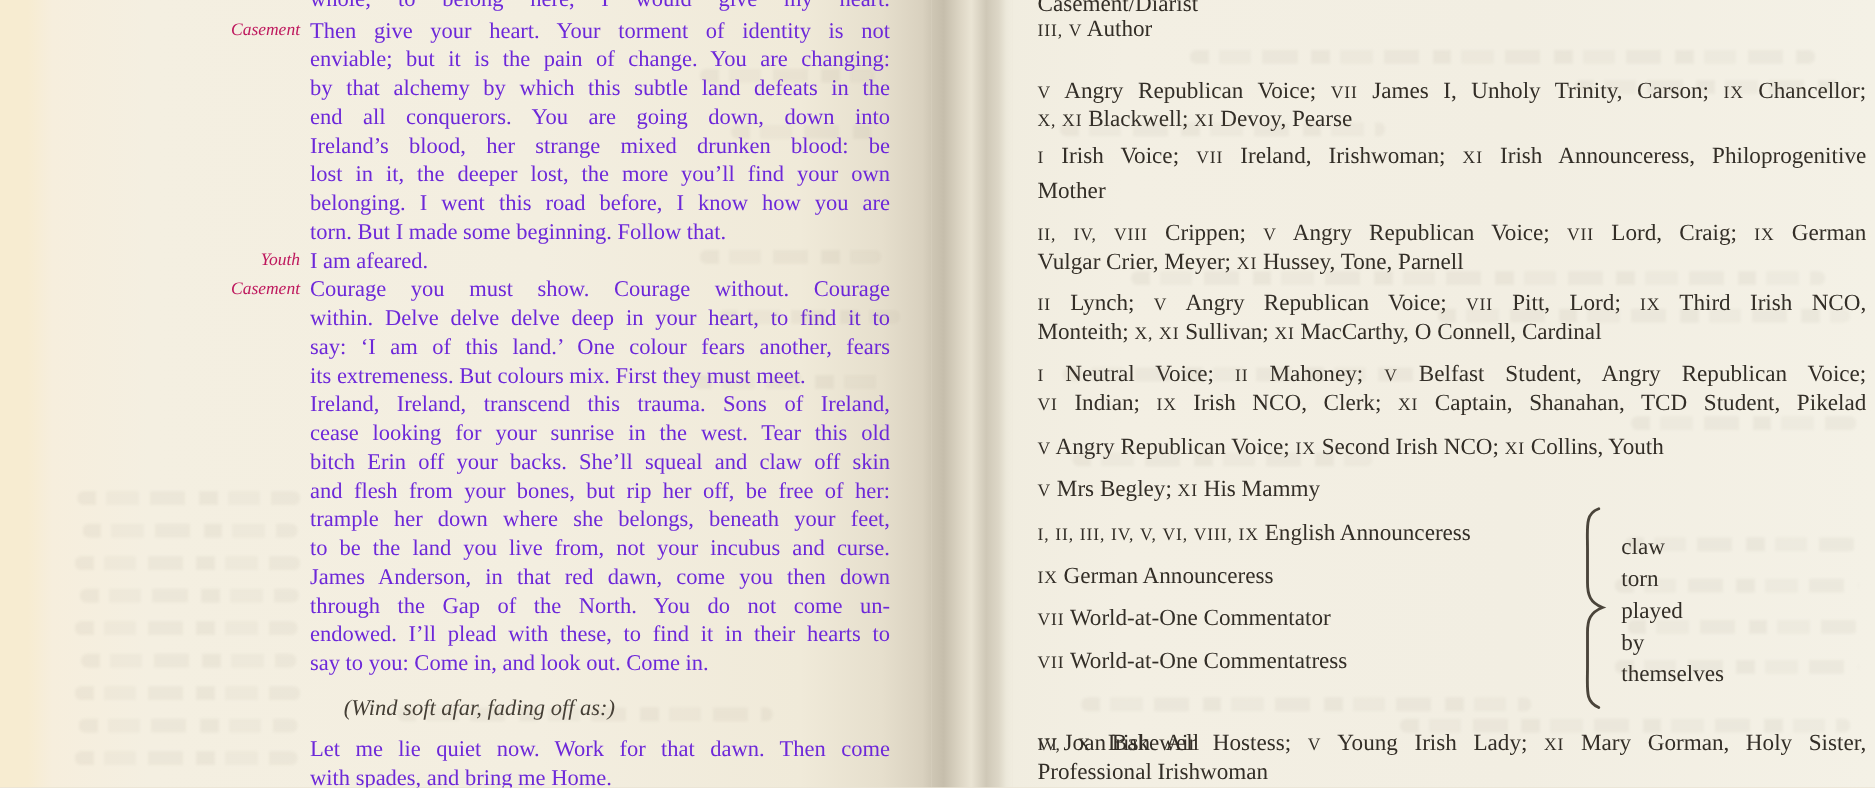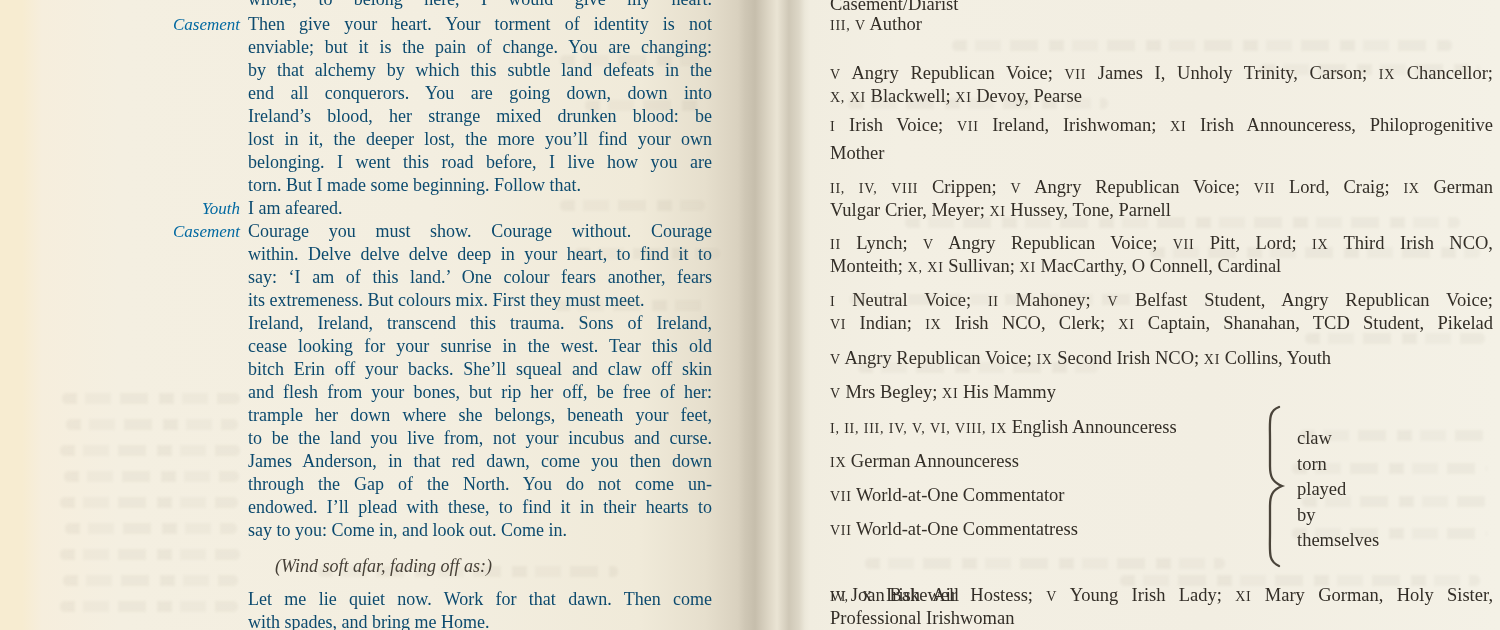--- a/index.html
+++ b/index.html
@@ -21,26 +21,26 @@
       #cfc7b5 0px,#c6beac 10px,#ded7c6 24px,#eae4d4 32px,
       #cfc8b7 44px,#ddd7c7 54px,#ece8da 60px,#f1ede0 65px);
   }
   #right-page{
     position:absolute;left:810px;top:0;width:690px;height:630px;
     background:linear-gradient(90deg,#f1ede0 0px,#f3efe3 90px,#f2eee2 400px,#f4f1e6 690px);
   }
   
   .dline{
     position:absolute;left:248px;width:464px;height:23px;
-    font-size:18px;line-height:23px;color:#0c4a6e;white-space:nowrap;
+    font-size:18px;line-height:23px;color:#6d28d9;white-space:nowrap;
   }
   .dline.j{white-space:normal;text-align:justify;text-align-last:justify;}
   .speaker{
     position:absolute;left:0;width:240px;height:23px;text-align:right;
-    font-size:17px;line-height:23px;font-style:italic;color:#0369a1;
+    font-size:14px;line-height:23px;font-style:italic;color:#be185d;
   }
   .stage-dir{
     position:absolute;left:248px;width:464px;height:23px;
     font-size:18px;line-height:23px;font-style:italic;color:#443e35;white-space:nowrap;
   }
   .rline{
     position:absolute;left:830px;width:663px;height:24px;
     font-size:18.5px;line-height:24px;color:#332e27;white-space:nowrap;
   }
   .rline.j{white-space:normal;text-align:justify;text-align-last:justify;}
@@ -78,21 +78,21 @@
 
   <div id="text-layer">
       <div class="dline j" style="top: -12px;">whole; to belong here, I would give my heart.</div>
       <div class="speaker" style="top: 13px;">Casement</div>
       <div class="dline j" style="top: 13px;">Then give your heart. Your torment of identity is not</div>
       <div class="dline j" style="top: 36px;">enviable; but it is the pain of change. You are changing:</div>
       <div class="dline j" style="top: 59px;">by that alchemy by which this subtle land defeats in the</div>
       <div class="dline j" style="top: 82px;">end all conquerors. You are going down, down into</div>
       <div class="dline j" style="top: 105px;">Ireland’s blood, her strange mixed drunken blood: be</div>
       <div class="dline j" style="top: 128px;">lost in it, the deeper lost, the more you’ll find your own</div>
-      <div class="dline j" style="top: 151px;">belonging. I went this road before, I live how you are</div>
+      <div class="dline j" style="top: 151px;">belonging. I went this road before, I know how you are</div>
       <div class="dline" style="top: 174px;">torn. But I made some beginning. Follow that.</div>
       <div class="speaker" style="top: 197px;">Youth</div>
       <div class="dline" style="top: 197px;">I am afeared.</div>
       <div class="speaker" style="top: 220px;">Casement</div>
       <div class="dline j" style="top: 220px;">Courage you must show. Courage without. Courage</div>
       <div class="dline j" style="top: 243px;">within. Delve delve delve deep in your heart, to find it to</div>
       <div class="dline j" style="top: 266px;">say: ‘I am of this land.’ One colour fears another, fears</div>
       <div class="dline" style="top: 289px;">its extremeness. But colours mix. First they must meet.</div>
       <div class="dline j" style="top: 312px;">Ireland, Ireland, transcend this trauma. Sons of Ireland,</div>
       <div class="dline j" style="top: 335px;">cease looking for your sunrise in the west. Tear this old</div>

